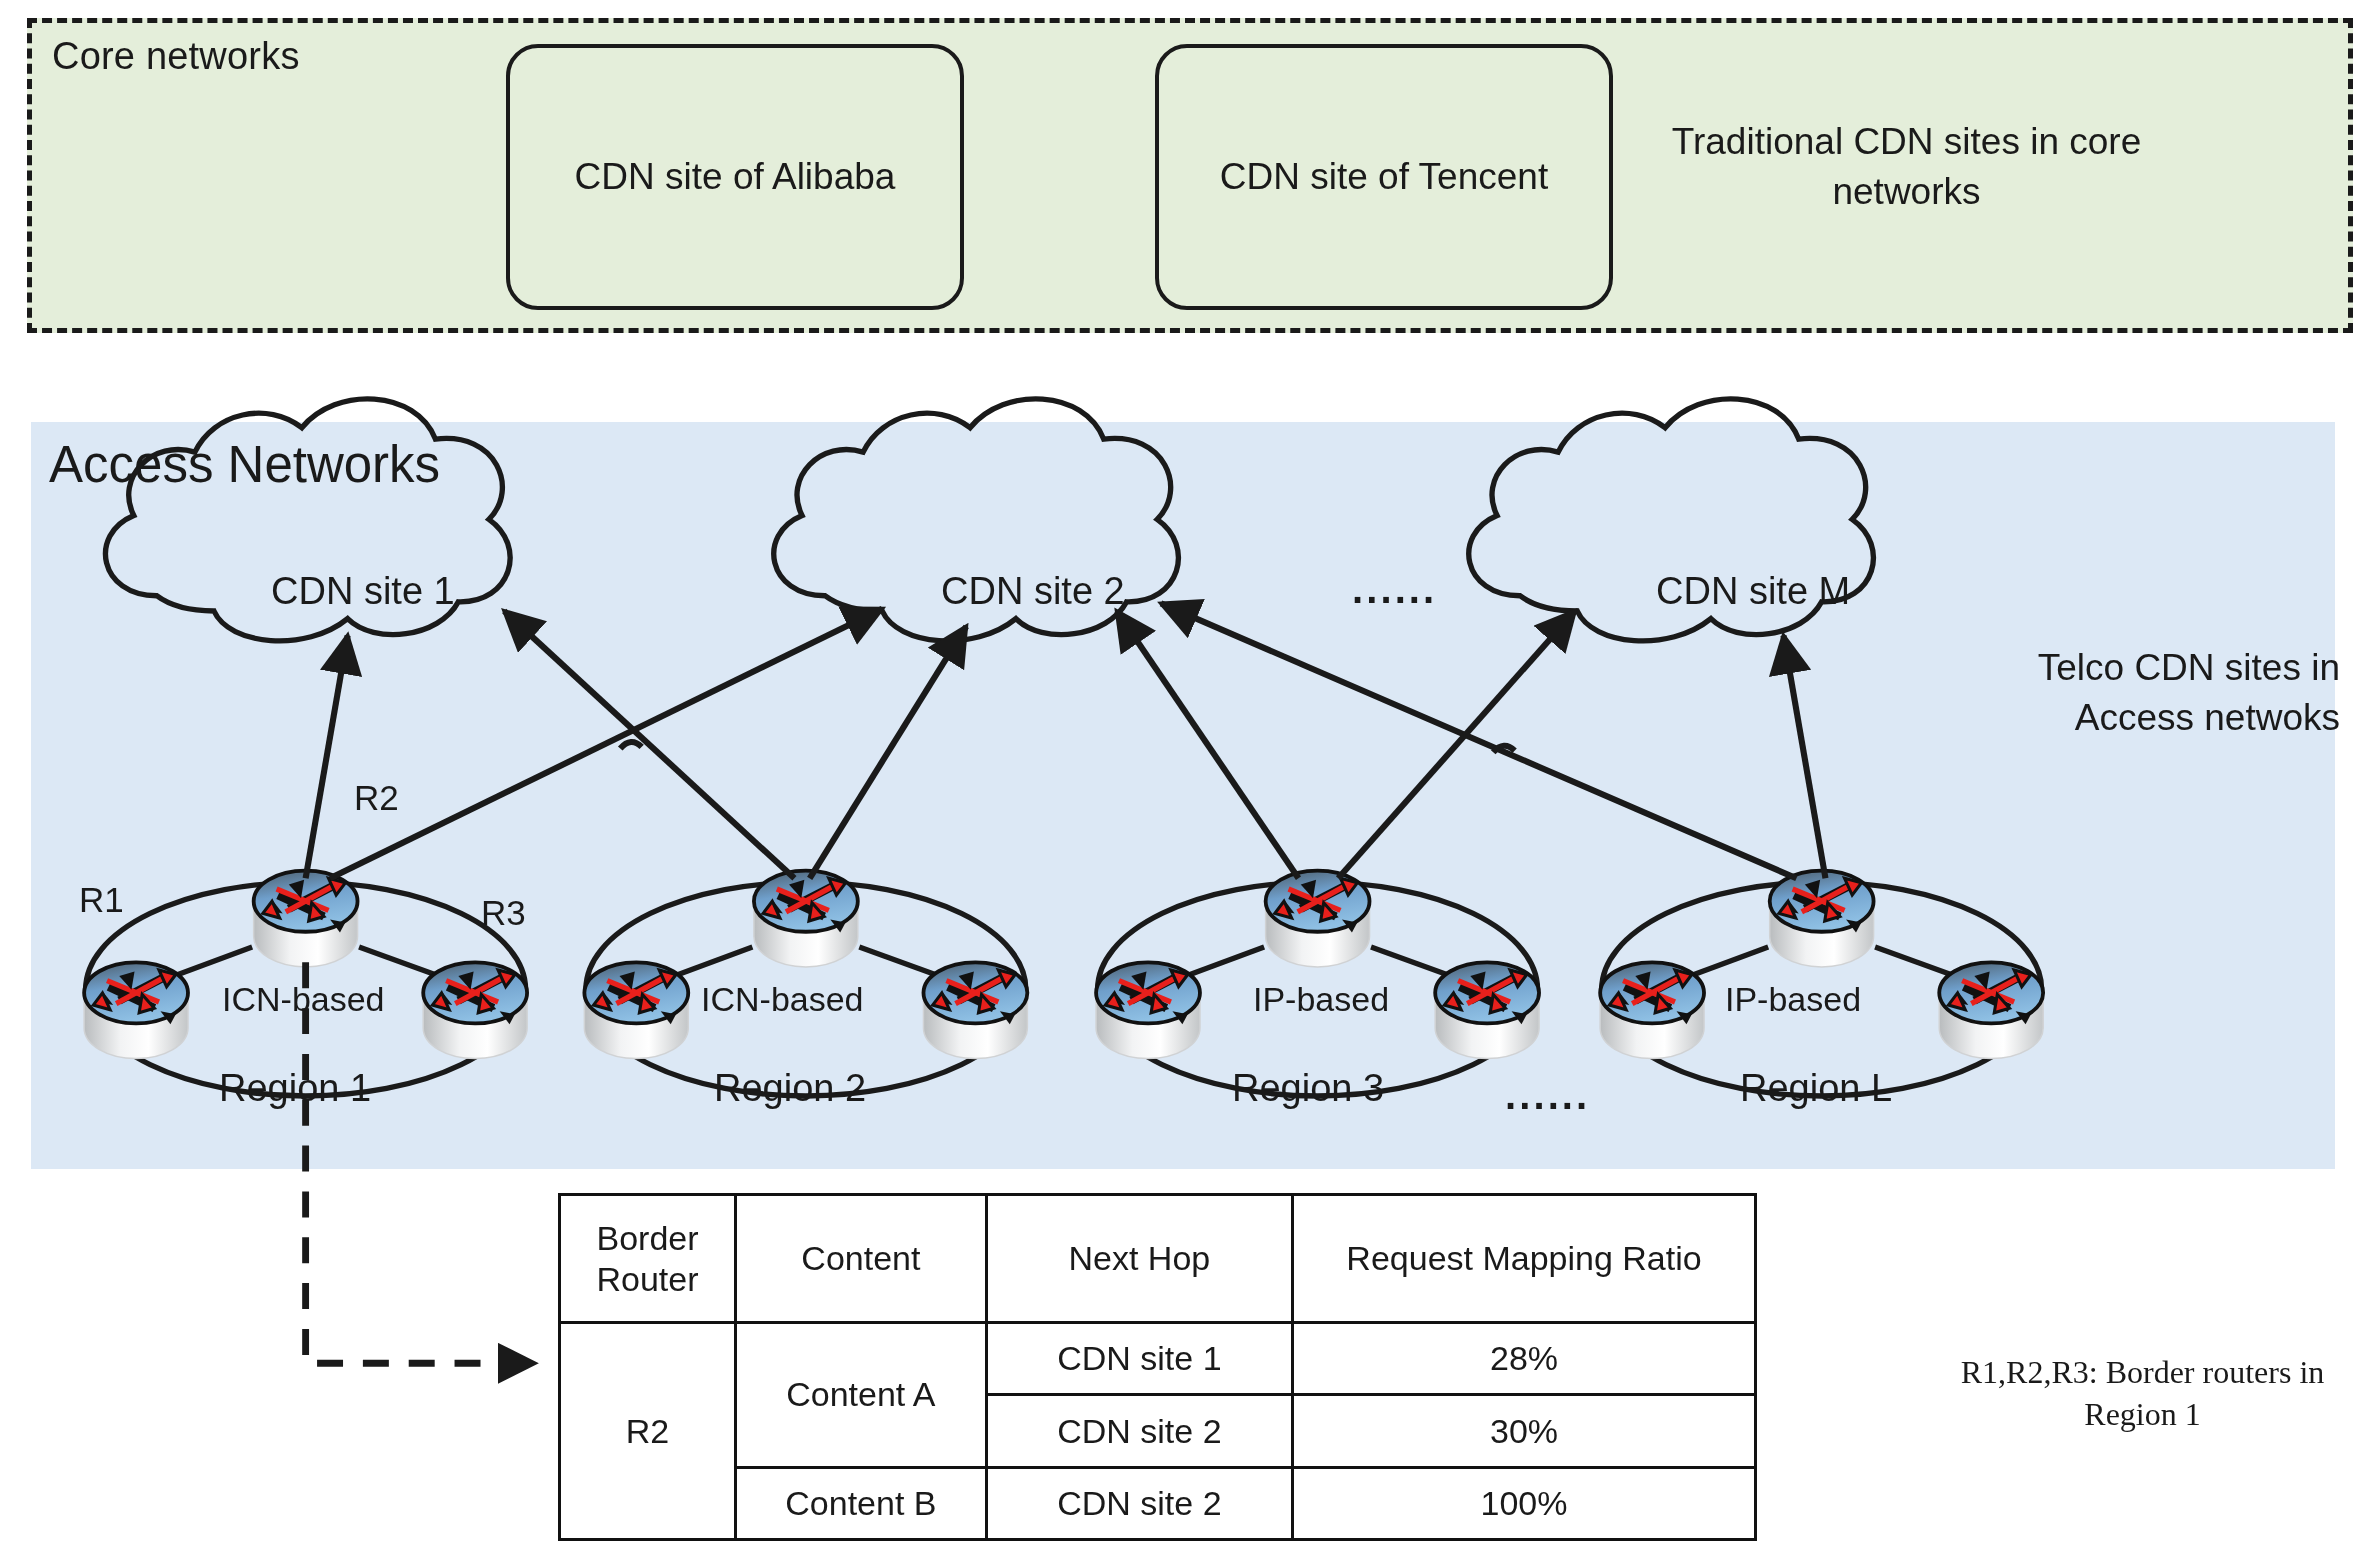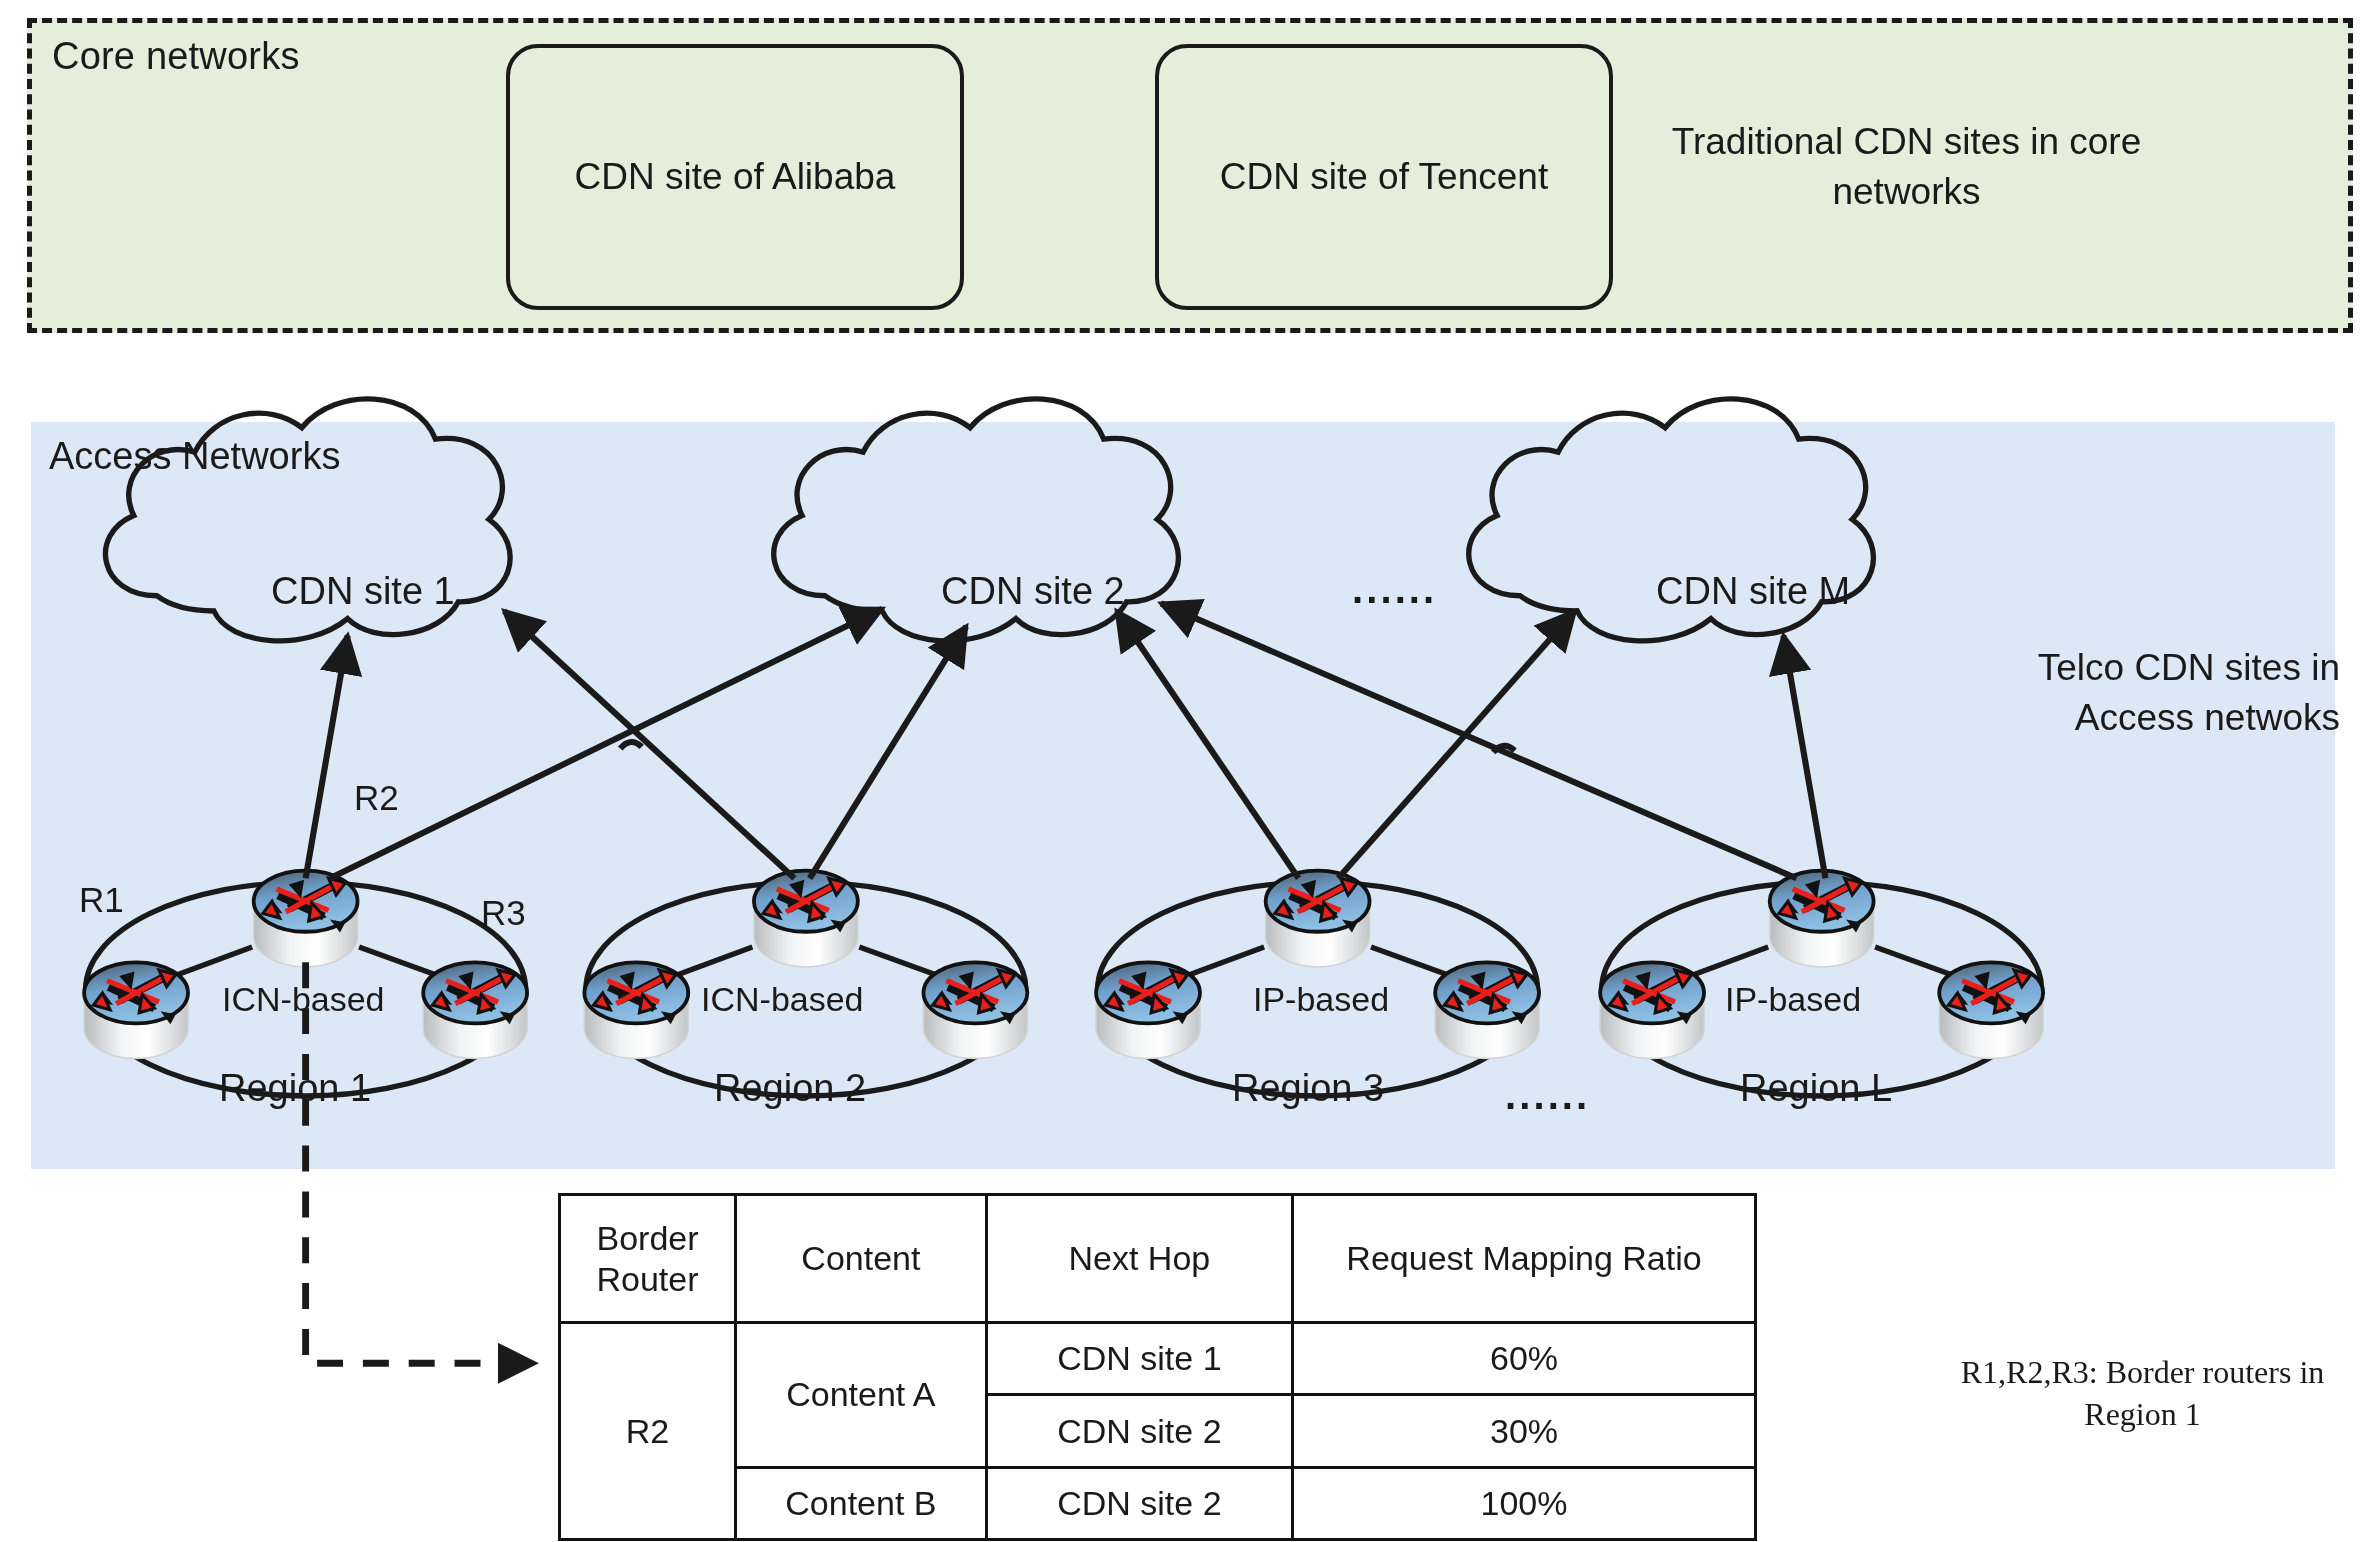--- a/index.html
+++ b/index.html
@@ -67,21 +67,21 @@
     top: 422px;
     width: 2304px;
     height: 747px;
     background: #dce8f5;
     box-sizing: border-box;
   }
   #access-networks-label {
     position: absolute;
     left: 49px;
     top: 435px;
-    font-size: 38px;
+    font-size: 51px;
     white-space: nowrap;
   }
   #telco-note {
     position: absolute;
     left: 1950px;
     top: 643px;
     width: 390px;
     font-size: 37px;
     text-align: right;
     line-height: 1.35;
@@ -385,21 +385,21 @@
         <span>Router</span>
       </td>
       <td class="th-cell h-tall col-content">Content</td>
       <td class="th-cell h-tall col-next-hop">Next Hop</td>
       <td class="th-cell h-tall col-ratio">Request Mapping Ratio</td>
     </tr>
     <tr>
       <td class="h-row" rowspan="3">R2</td>
       <td class="h-row" rowspan="2">Content A</td>
       <td class="h-row">CDN site 1</td>
-      <td class="h-row">60%</td>
+      <td class="h-row">28%</td>
     </tr>
     <tr>
       <td class="h-row">CDN site 2</td>
       <td class="h-row">30%</td>
     </tr>
     <tr>
       <td class="h-row">Content B</td>
       <td class="h-row">CDN site 2</td>
       <td class="h-row">100%</td>
     </tr>

